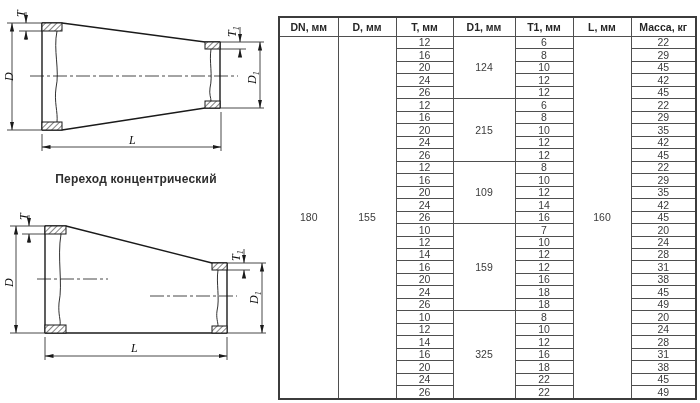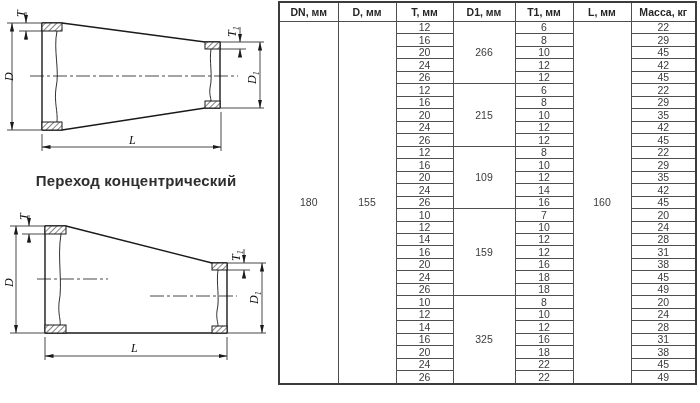--- a/index.html
+++ b/index.html
@@ -5,29 +5,29 @@
   html,body{margin:0;padding:0;background:#fff;}
   body{width:700px;height:403px;position:relative;overflow:hidden;
        font-family:"Liberation Sans",sans-serif;}
   .stage{position:absolute;inset:0;background:#fff;}
 
   
   .drawing{position:absolute;left:0;width:270px;height:200px;}
   #dw1{top:0;}
   #dw2{top:203px;}
   .caption{position:absolute;left:0;width:272px;text-align:center;
-           font-size:15px;font-weight:600;color:#2e2e2e;letter-spacing:.2px;}
+           font-size:12px;font-weight:600;color:#2e2e2e;letter-spacing:.2px;}
   #cap1{top:172px;}
   #cap2{top:374px;}
   svg text{font-family:"Liberation Serif",serif;font-style:italic;
            font-size:12px;fill:#111;}
   svg .sub{font-size:8px;}
 
   
-  .spec-table{position:absolute;left:278px;top:1px;width:419px;height:384px;
+  .spec-table{position:absolute;left:278px;top:16px;width:419px;height:384px;
               border-collapse:collapse;table-layout:fixed;background:#fff;}
   .spec-table th,.spec-table td{border:1px solid #4f4f4f;text-align:center;
               vertical-align:middle;padding:0;color:#3b3b3b;font-size:10.5px;
               line-height:1;overflow:hidden;white-space:nowrap;}
   .spec-table{border:2px solid #3c3c3c;}
   .spec-table th{font-weight:bold;color:#262626;height:18px;font-size:10.5px;}
   .col-dn{width:59px;} .col-d{width:58px;} .col-t{width:57px;}
   .col-d1{width:62px;} .col-t1{width:58px;} .col-l{width:58px;} .col-m{width:65px;}
 </style>
 </head>
@@ -178,21 +178,21 @@
           <th>T1, мм</th>
           <th>L, мм</th>
           <th>Масса, кг</th>
         </tr>
     </thead>
     <tbody>
         <tr>
           <td rowspan="29">180</td>
           <td rowspan="29">155</td>
           <td>12</td>
-          <td rowspan="5">266</td>
+          <td rowspan="5">124</td>
           <td>6</td>
           <td rowspan="29">160</td>
           <td>22</td>
         </tr>
         <tr>
           <td>16</td>
           <td>8</td>
           <td>29</td>
         </tr>
         <tr>

